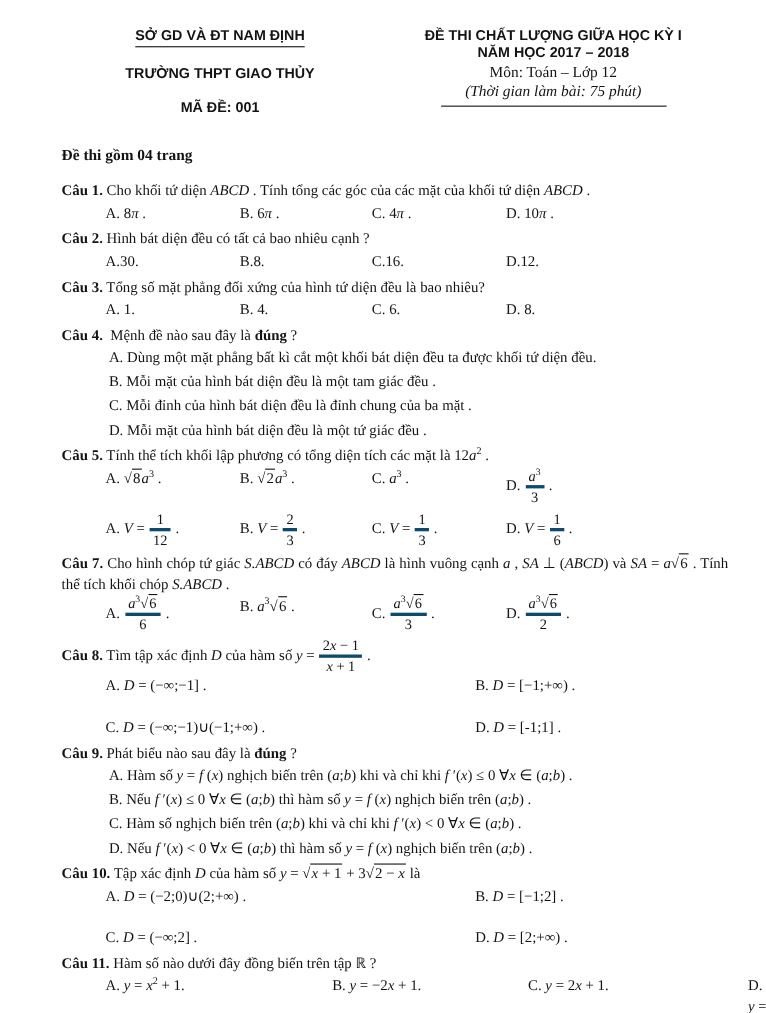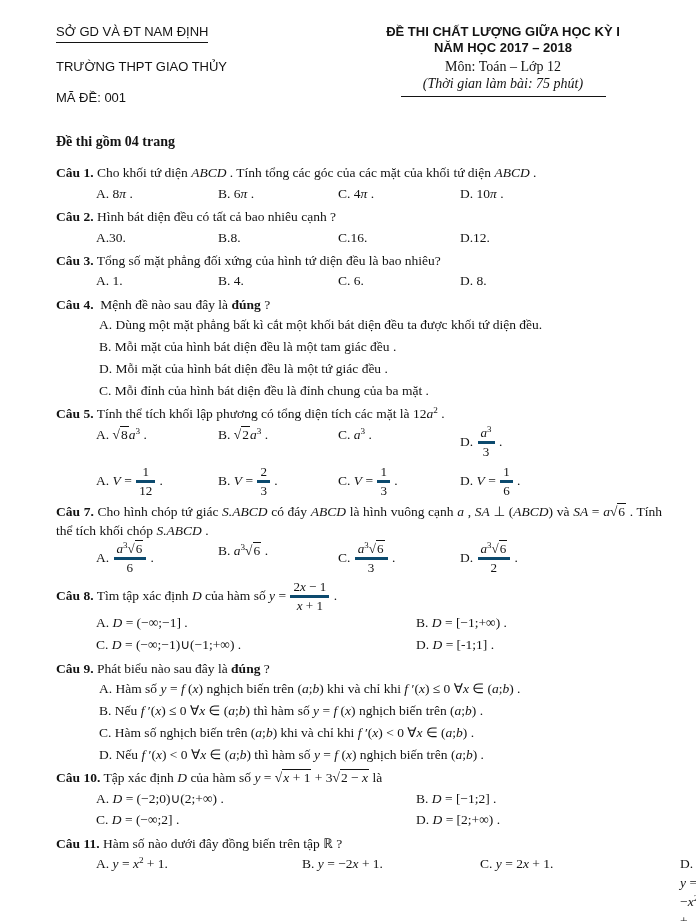--- a/index.html
+++ b/index.html
@@ -1,39 +1,39 @@
 <!DOCTYPE html>
 <html><head>
 <meta charset="utf-8">
 <style>
   html,body{margin:0;padding:0;background:#fff;}
   body{width:696px;height:921px;overflow:hidden;color:#131313;
        font-family:"Liberation Serif",serif;font-size:13.5px;line-height:1.4;}
   .page{padding:24px 34px 0 56px;}
   
   .hdr{display:flex;align-items:flex-start;}
-  .h-left{width:288px;font-family:"Liberation Sans",sans-serif;
-          font-weight:normal;font-size:13px;line-height:1.2;}
+  .h-left{width:288px;text-align:center;font-family:"Liberation Sans",sans-serif;
+          font-weight:bold;font-size:13px;line-height:1.2;}
   .h-left .u{display:inline-block;border-bottom:1.5px solid #131313;padding-bottom:2px;}
   .h-left .ln{margin-bottom:16px;}
   .h-right{flex:1;text-align:center;line-height:1.25;}
   .h-right .t1,.h-right .t2{font-family:"Liberation Sans",sans-serif;font-weight:bold;font-size:13px;}
   .h-right .t3{font-size:14px;margin-top:1px;}
   .h-right .t4{font-size:14px;font-style:italic;}
   .h-rule{width:205px;border-bottom:1.4px solid #131313;margin:3px auto 0 auto;}
   .pages-note{text-align:left;font-weight:bold;font-size:14px;margin:10px 40px 0 0;}
   
   .qlist{margin-top:13px;}
   .q{margin-bottom:3px;}
   .q-text{text-align:justify;}
   .q-label{font-weight:bold;}
   .opts{margin-left:40px;}
   .opts.row4{display:grid;grid-template-columns:122px 120px 122px 1fr;}
   .opts.row4w{display:grid;grid-template-columns:158px 130px 152px 1fr;gap:48px;}
-  .opts.row2{display:grid;grid-template-columns:320px 1fr;}
+  .opts.row2{display:grid;grid-template-columns:320px 1fr;gap:16px;}
   .opts.list{margin-left:43px;}
   .opt{padding:1.5px 0;}
   
   i{font-style:italic;}
   sup{font-size:0.68em;line-height:0;}
   .frac{display:inline-block;vertical-align:middle;text-align:center;line-height:1.08;
         font-size:0.97em;margin:0 1px;}
   .frac .top{display:block;border-bottom:3px solid #0c4a6e;padding:0 3px 1px 3px;}
   .frac .bot{display:block;padding:1px 3px 0 3px;}
   .rad{border-top:1px solid #131313;padding:0 1px;}
@@ -88,22 +88,22 @@
           <div class="opt">B. 4.</div>
           <div class="opt">C. 6.</div>
           <div class="opt">D. 8.</div>
         </div>
       </div>
       <div class="q">
         <div class="q-text"><span class="q-label">Câu 4.</span> &nbsp;Mệnh đề nào sau đây là <b>đúng</b> ?</div>
         <div class="opts list">
           <div class="opt">A. Dùng một mặt phẳng bất kì cắt một khối bát diện đều ta được khối tứ diện đều.</div>
           <div class="opt">B. Mỗi mặt của hình bát diện đều là một tam giác đều .</div>
+          <div class="opt">C. Mỗi đỉnh của hình bát diện đều là đỉnh chung của ba mặt .</div>
           <div class="opt">D. Mỗi mặt của hình bát diện đều là một tứ giác đều .</div>
-          <div class="opt">C. Mỗi đỉnh của hình bát diện đều là đỉnh chung của ba mặt .</div>
         </div>
       </div>
       <div class="q">
         <div class="q-text"><span class="q-label">Câu 5.</span> Tính thể tích khối lập phương có tổng diện tích các mặt là 12<i>a</i><sup>2</sup> .</div>
         <div class="opts row4">
           <div class="opt">A. √<span class="rad">8</span><i>a</i><sup>3</sup> .</div>
           <div class="opt">B. √<span class="rad">2</span><i>a</i><sup>3</sup> .</div>
           <div class="opt">C. <i>a</i><sup>3</sup> .</div>
           <div class="opt">D. <span class="frac"><span class="top"><i>a</i><sup>3</sup></span><span class="bot">3</span></span> .</div>
         </div>

